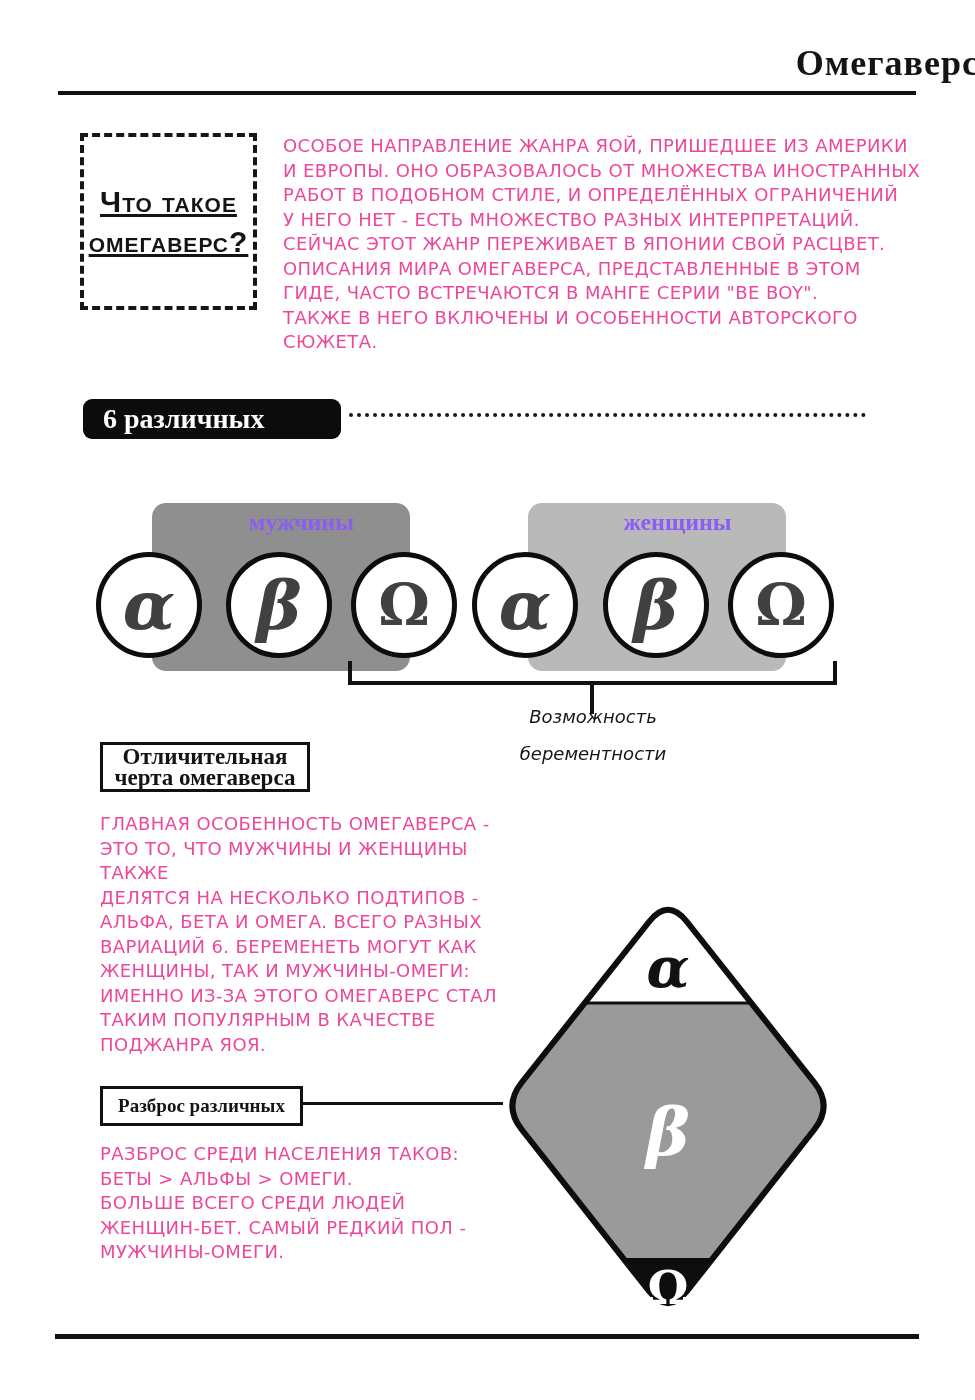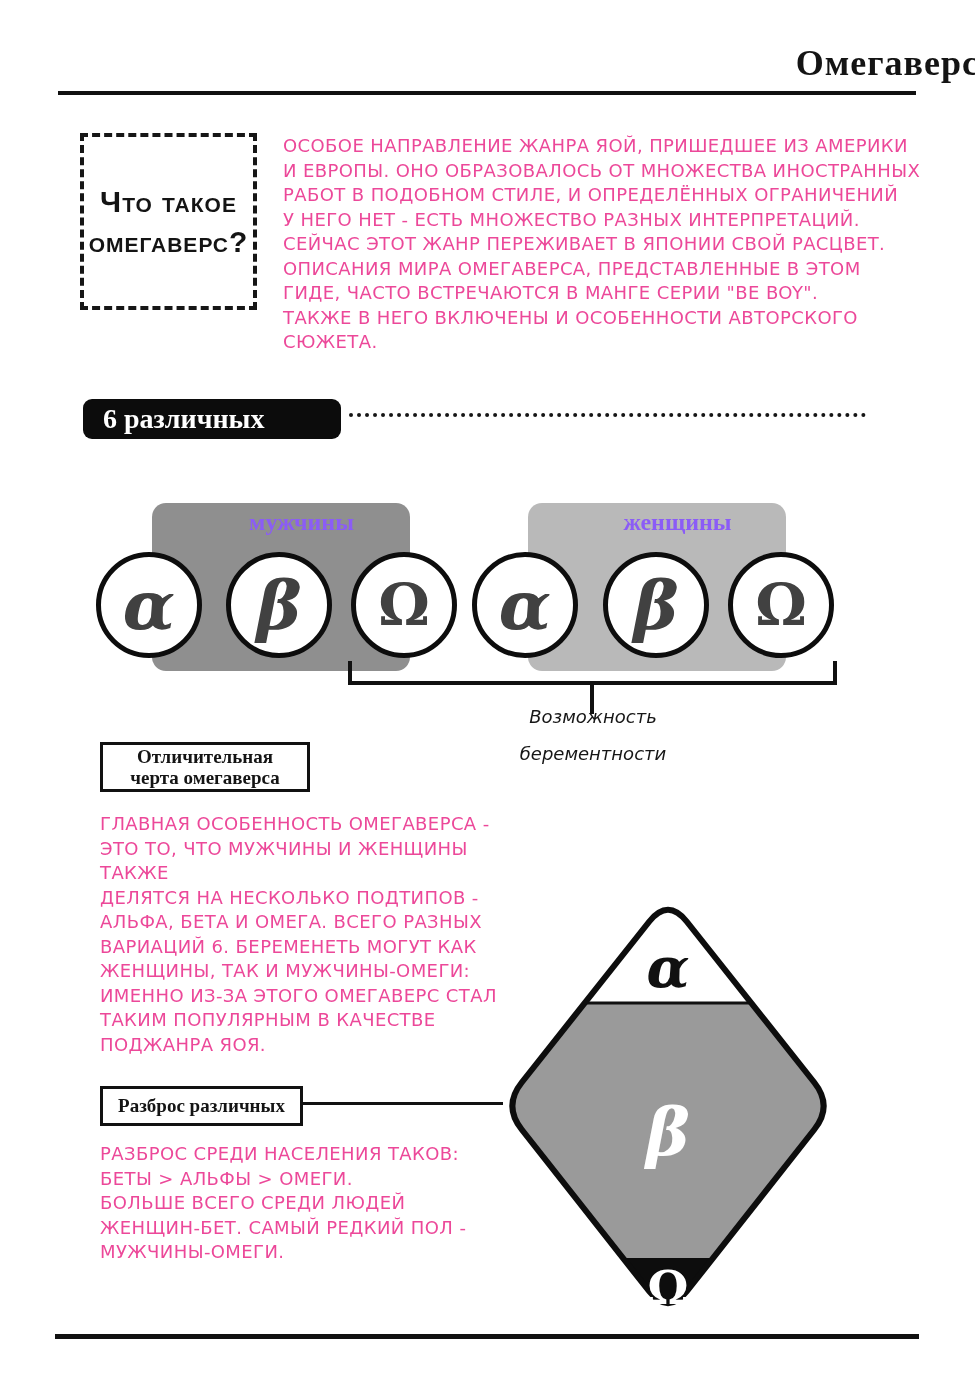--- a/index.html
+++ b/index.html
@@ -14,21 +14,21 @@
     font-family:"Liberation Serif",serif;font-weight:bold;font-size:36px;
     letter-spacing:1px;
   }
   .rule{background:#111;}
   .rule-top{top:91px;left:58px;width:858px;height:4px;}
   .rule-bottom{top:1334px;left:55px;width:864px;height:5px;}
 
   .question-box{
     top:133px;left:80px;width:169px;height:169px;
     border:4px dashed #161616;
-    display:flex;align-items:center;justify-content:center;text-align:center;
+    display:flex;align-items:center;justify-content:center;text-align:center;text-decoration:underline;
   }
   .question-box-text{
     font-family:"Liberation Sans",sans-serif;font-weight:bold;
     font-variant:small-caps;font-size:30px;line-height:40px;letter-spacing:1px;
     white-space:pre-line;
   }
 
   .comic-text{
     font-family:"DejaVu Sans",sans-serif;font-size:18px;line-height:24.5px;
     letter-spacing:0.4px;white-space:pre-line;color:#ec4899;
@@ -66,21 +66,21 @@
     top:698px;left:443px;width:300px;text-align:center;
     font-family:"DejaVu Sans",sans-serif;font-style:italic;font-size:18px;
     line-height:37px;white-space:pre-line;color:#161616;
   }
 
   .outline-box{
     border:3px solid #111;background:#fff;text-align:center;
     font-family:"Liberation Serif",serif;font-weight:bold;
     display:flex;align-items:center;justify-content:center;
   }
-  .feature-box{top:742px;left:100px;width:204px;height:44px;font-size:19px;line-height:21px;}
+  .feature-box{top:742px;left:100px;width:204px;height:44px;font-size:23px;line-height:21px;}
   .feature-box-label{white-space:pre-line;}
   .feature-text{top:812px;left:100px;width:440px;}
 
   .population-box{top:1086px;left:100px;width:197px;height:34px;font-size:19px;}
   .connector-line{top:1102px;left:300px;width:203px;height:3px;background:#111;}
   .population-text{top:1142px;left:100px;width:400px;}
 
   .diamond-svg{top:890px;left:495px;}
   .diamond-letter{font-family:"DejaVu Serif",serif;font-weight:bold;text-anchor:middle;}
   .diamond-letter.italic{font-style:italic;}

